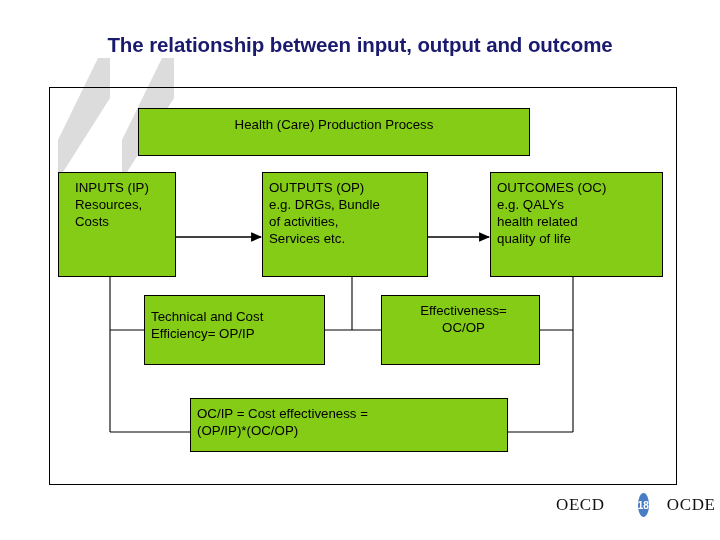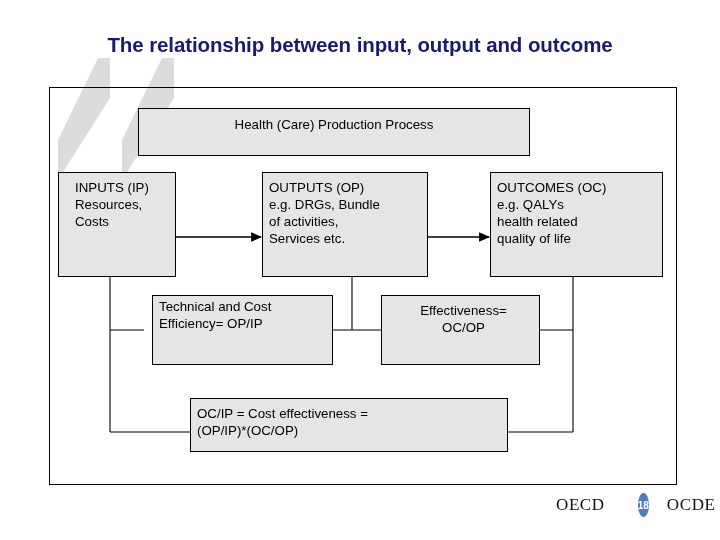--- a/index.html
+++ b/index.html
@@ -50,21 +50,21 @@
     border: 1px solid #000000;
     box-sizing: border-box;
     background: transparent;
   }
 
   
   .dbox {
     position: absolute;
     border: 1px solid #000000;
     box-sizing: border-box;
-    background: #e5e5e5;
+    background: #84cc16;
     font-size: 13.3px;
     color: #000000;
     line-height: 1.28;
   }
   .dbox .btxt {
     display: block;
     white-space: pre-line;
   }
 
   #box-header {
@@ -95,22 +95,21 @@
     top: 172px;
     width: 173px;
     height: 105px;
     padding: 6px 0 0 6px;
   }
   #box-efficiency {
     left: 144px;
     top: 295px;
     width: 181px;
     height: 70px;
-    padding: 2px 0 0 6px;
-    margin-left: 8px;
+    padding: 12px 0 0 6px;
   }
   #box-effectiveness {
     left: 381px;
     top: 295px;
     width: 159px;
     height: 70px;
     padding: 6px 0 0 6px;
     text-align: center;
   }
   #box-costeff {

